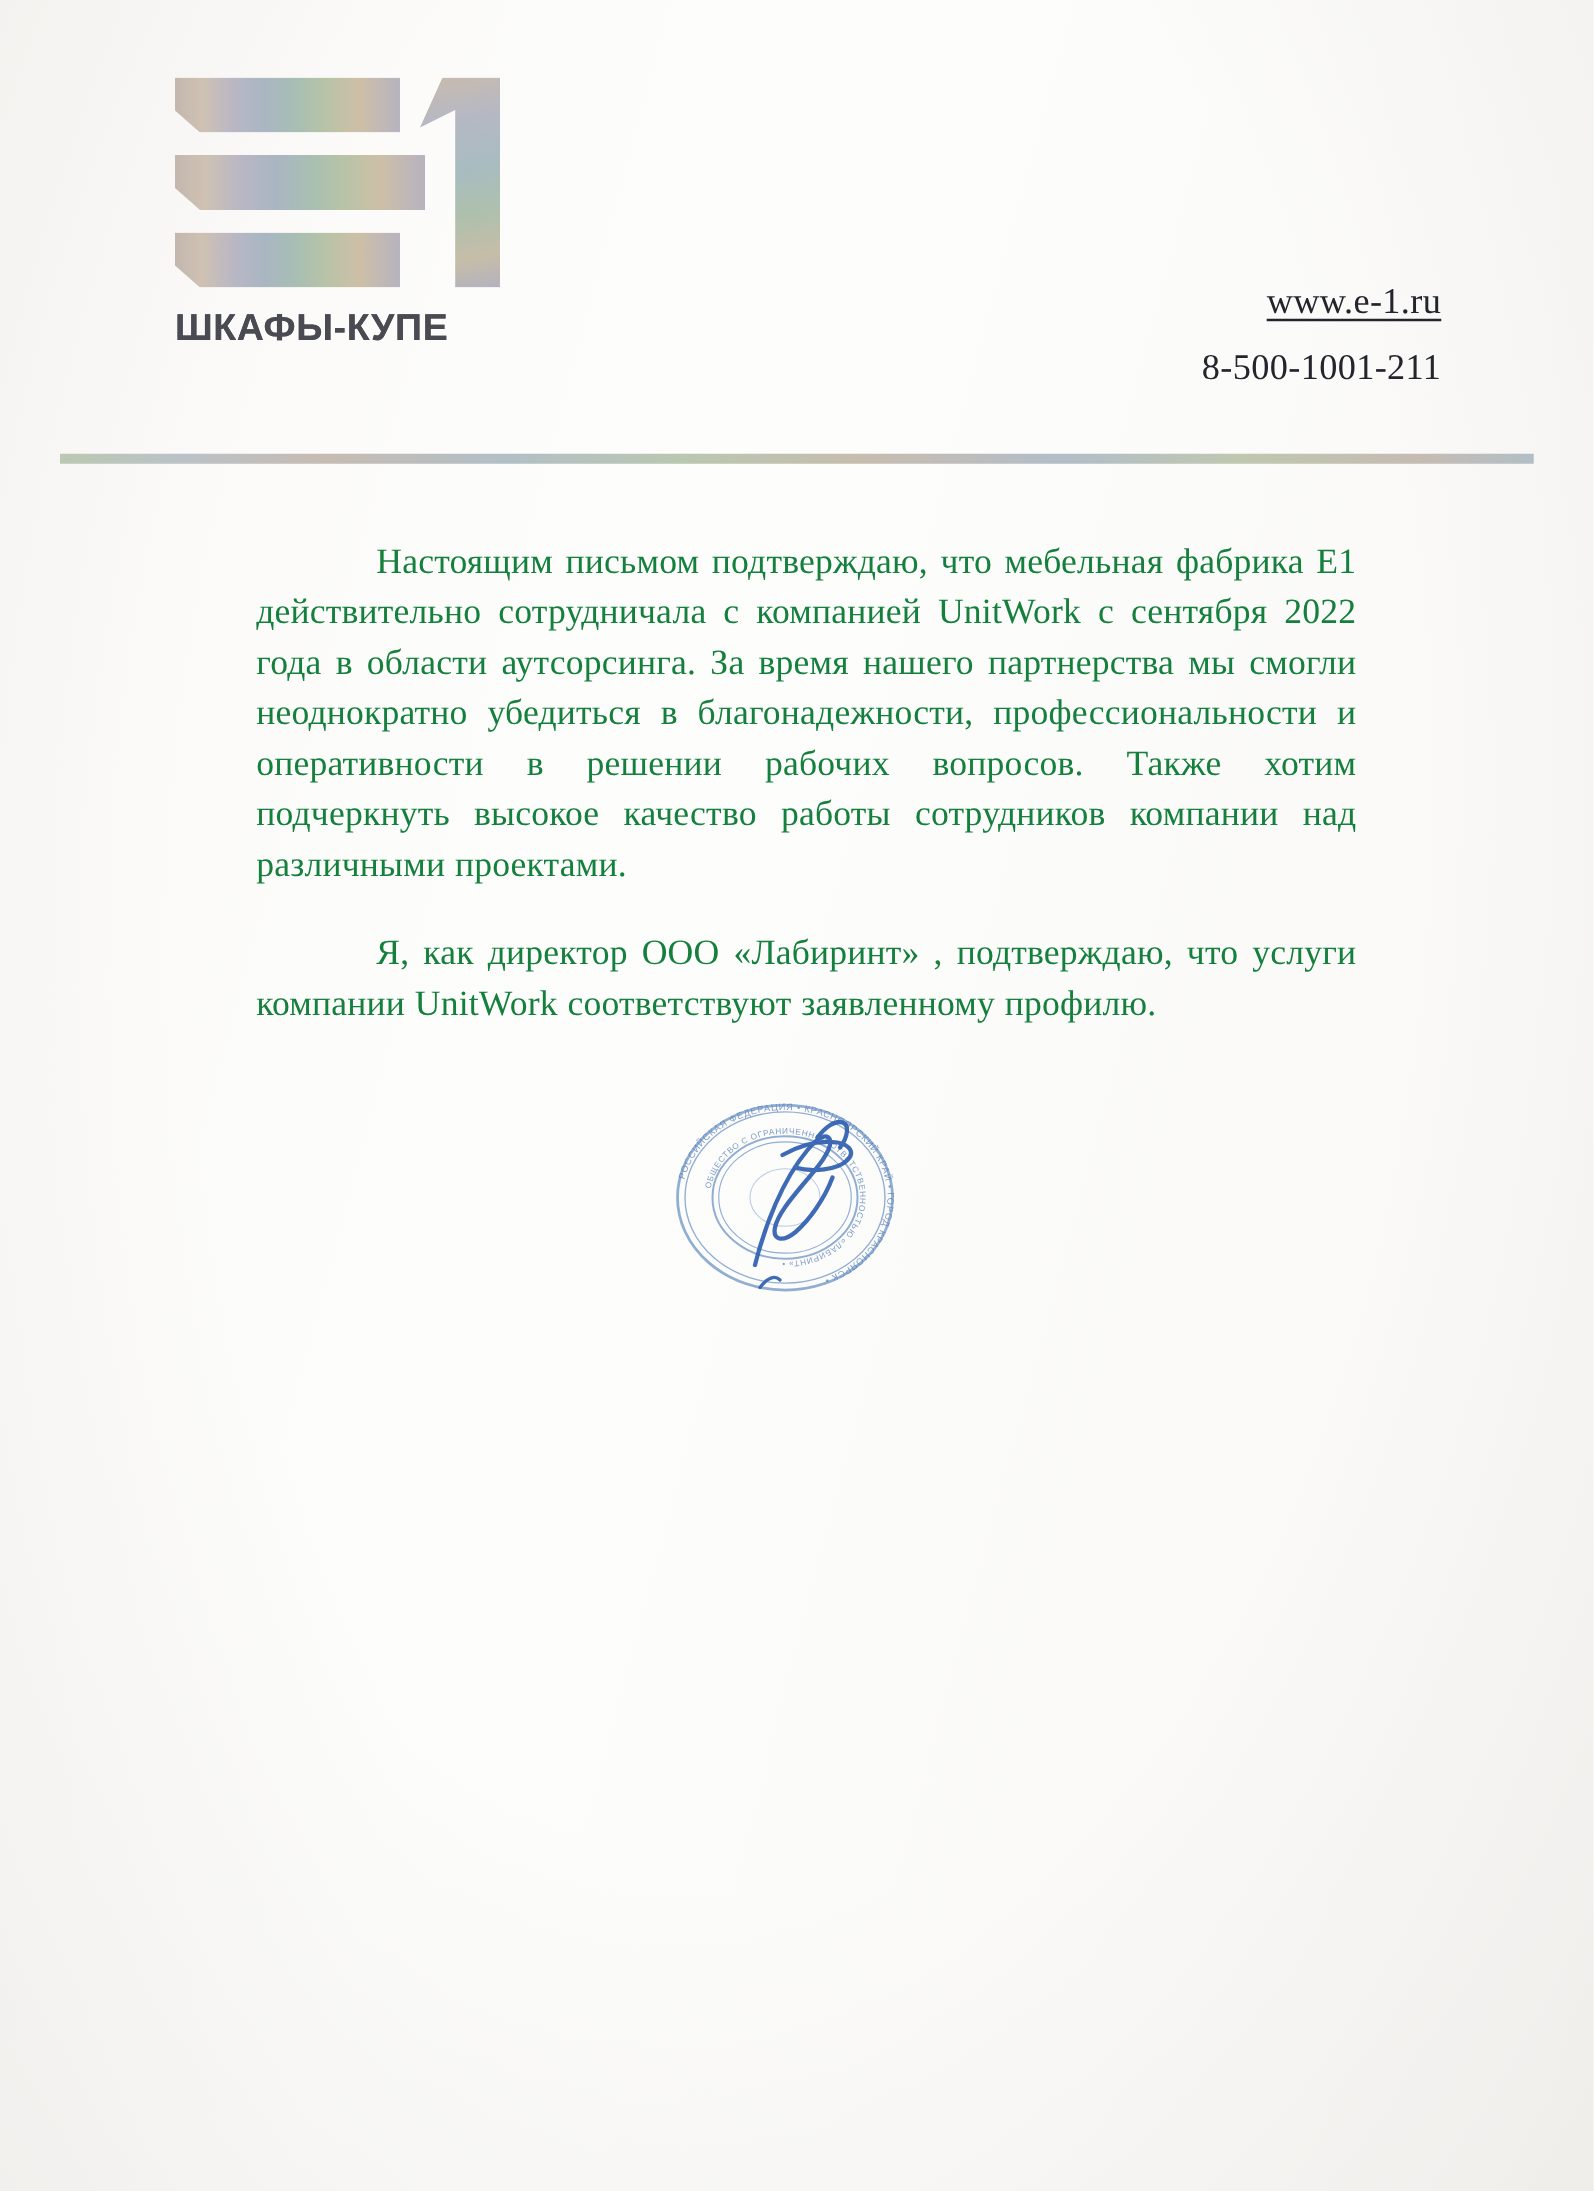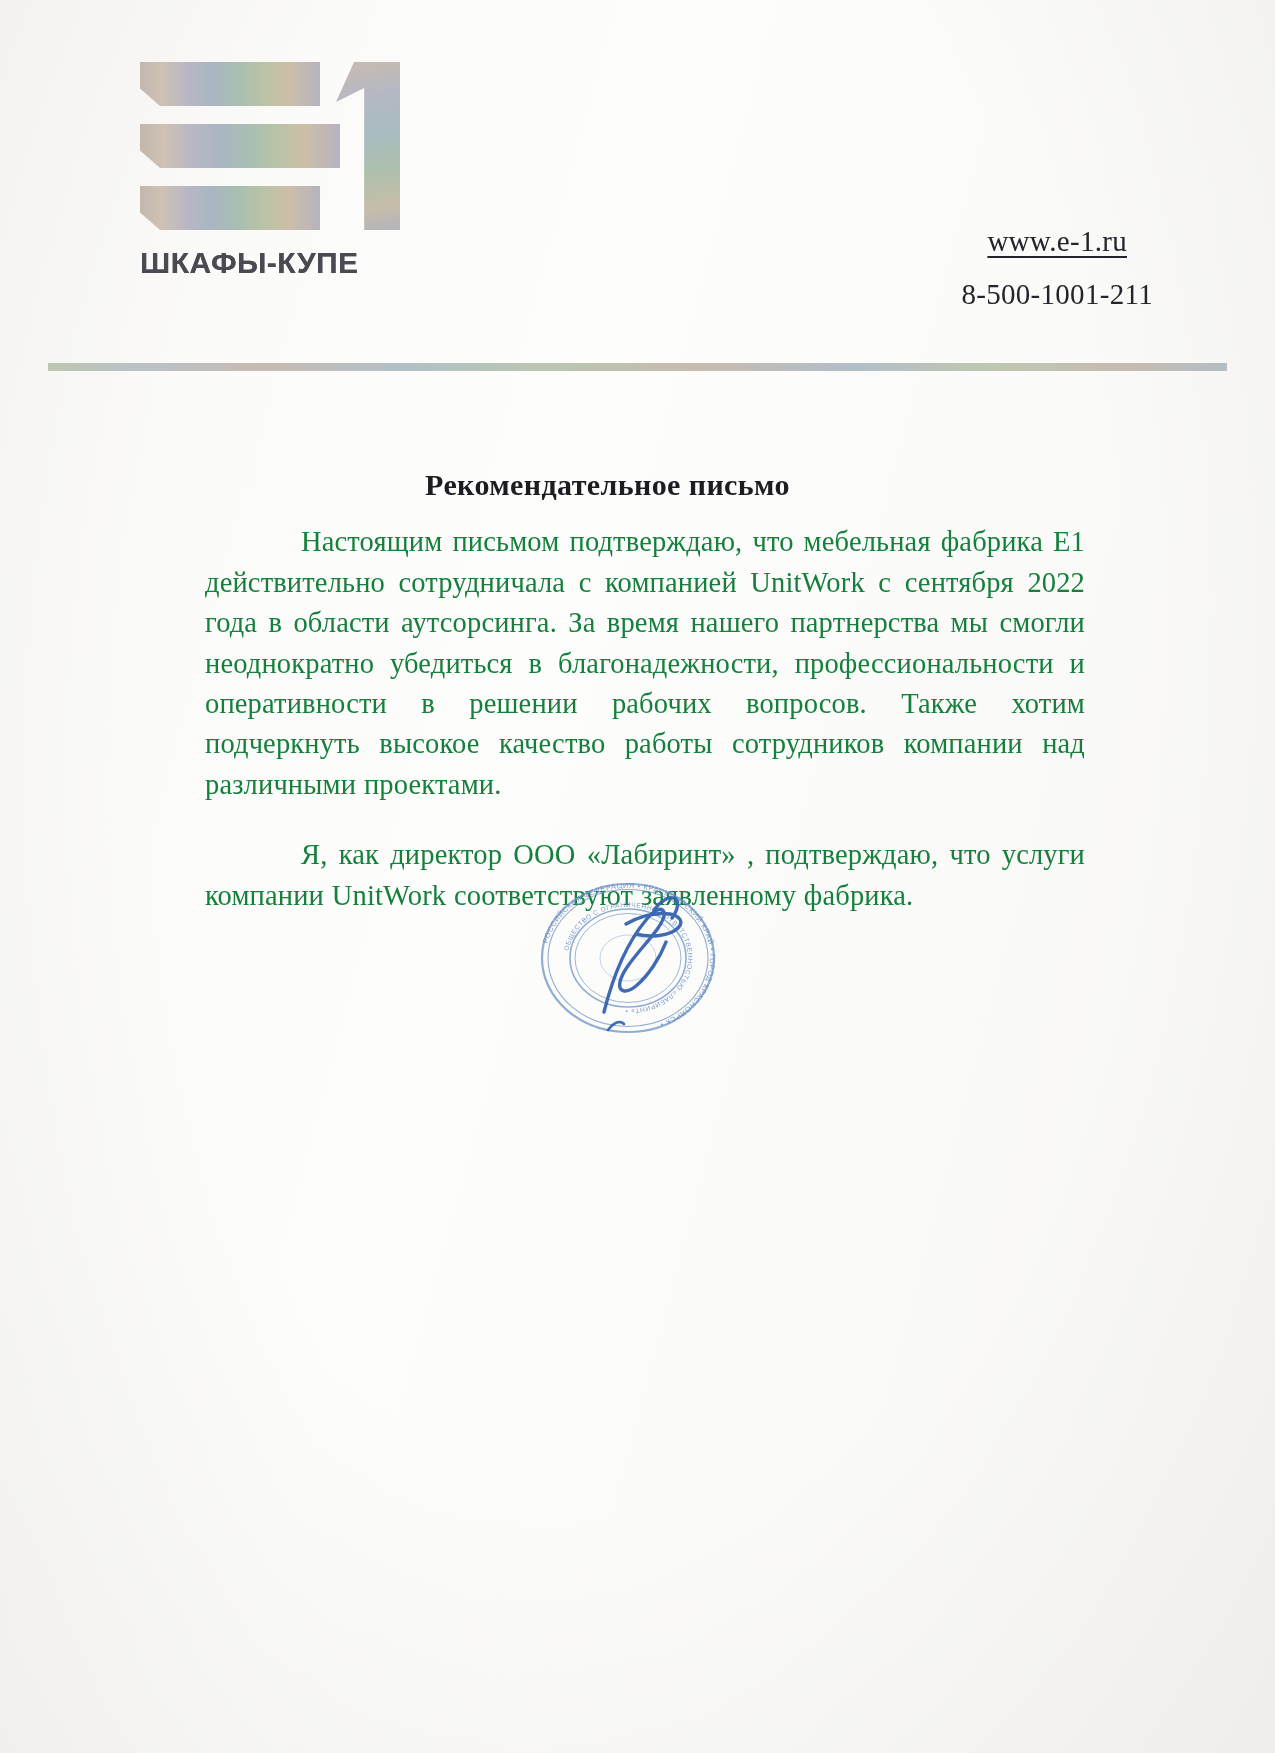--- a/index.html
+++ b/index.html
@@ -112,21 +112,21 @@
     background: linear-gradient(90deg, #585a63 0%, #55575f 40%, #5d5a55 70%, #56585f 100%);
     -webkit-background-clip: text;
     background-clip: text;
     white-space: nowrap;
   }
 
   .contacts {
     position: absolute;
     right: 122px;
     top: 225px;
-    text-align: center;
+    text-align: right;
     font-family: "Liberation Serif", serif;
     color: #24242c;
   }
   .contact-site {
     font-size: 29px;
     text-decoration: underline;
     text-underline-offset: 5px;
     letter-spacing: 0.3px;
   }
   .contact-phone {
@@ -238,25 +238,24 @@
     <div class="contacts">
       <div class="contact-site">www.e-1.ru</div>
       <div class="contact-phone">8-500-1001-211</div>
     </div>
 
     <div class="rule"></div>
   </header>
 
   <main class="content">
 
-    <h1 class="doc-title">Рекомендательное письмо</h1>
 
     <div class="body-text">
       <p class="para">Настоящим письмом подтверждаю, что мебельная фабрика Е1 действительно сотрудничала с компанией UnitWork с сентября 2022 года в области аутсорсинга. За время нашего партнерства мы смогли неоднократно убедиться в благонадежности, профессиональности и оперативности в решении рабочих вопросов. Также хотим подчеркнуть высокое качество работы сотрудников компании над различными проектами.</p>
-      <p class="para">Я, как  директор ООО «Лабиринт» , подтверждаю, что услуги компании UnitWork  соответствуют заявленному фабрика.</p>
+      <p class="para">Я, как  директор ООО «Лабиринт» , подтверждаю, что услуги компании UnitWork  соответствуют заявленному профилю.</p>
     </div>
 
   </main>
 
   <div class="stamp-wrap">
     <svg width="240" height="180" viewBox="0 0 240 180" xmlns="http://www.w3.org/2000/svg">
       <defs>
         <path id="arcOuter" d="M 120,96 m -82,0 a 82,70 0 1,1 164,0 a 82,70 0 1,1 -164,0"></path>
         <path id="arcInner" d="M 120,96 m -60,0 a 60,51 0 1,1 120,0 a 60,51 0 1,1 -120,0"></path>
         <path id="arcBottom" d="M 120,96 m 72,0 a 72,62 0 1,1 -144,0"></path>

